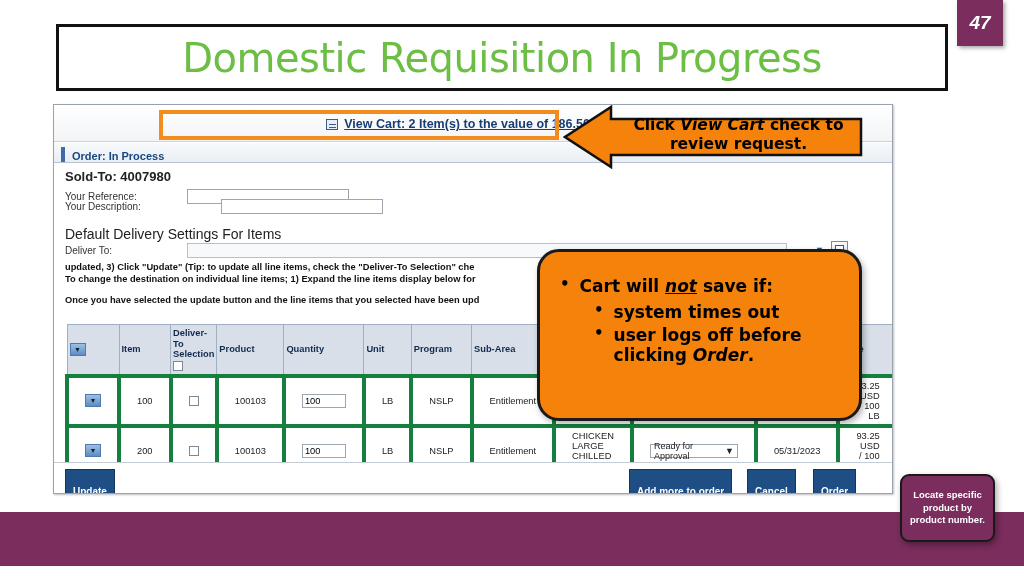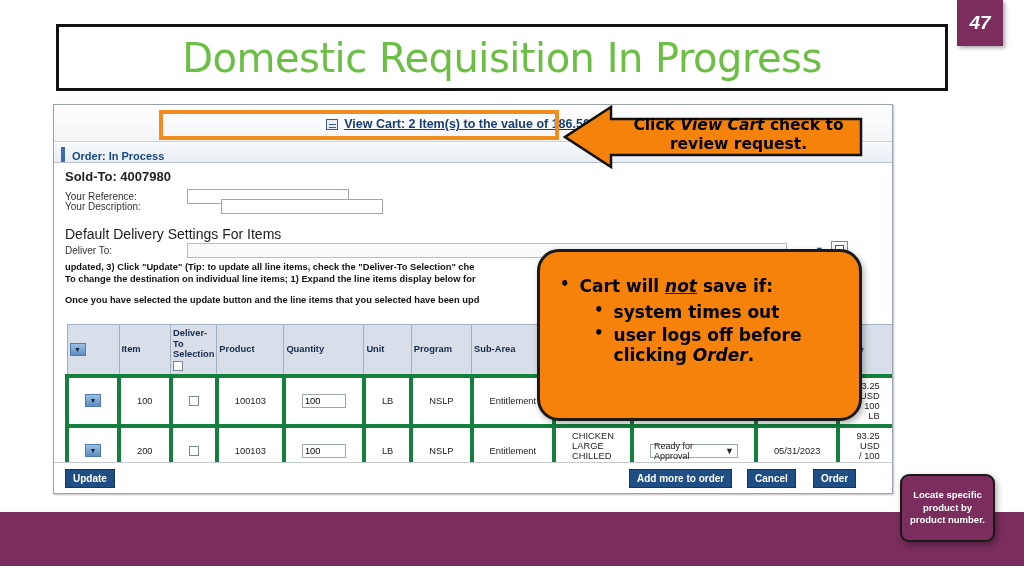--- a/index.html
+++ b/index.html
@@ -166,21 +166,21 @@
     color:#333; font-size:10px;
   }
 
   
   #btn-bar{
     position:absolute; left:0px; top:357px; width:100%; height:32px;
     border-top:1px solid #c4ccd4; background:#ffffff;
   }
   .btn{
     position:absolute; top:6px; background:#1F4E85; color:#fff;
-    font-size:10px; font-weight:bold; padding:3px 7px; border:1px solid #143761;
+    font-size:10px; font-weight:bold; padding:16px 7px; border:1px solid #143761;
     white-space:nowrap;
   }
   #btn-update{ left:11px; }
   #btn-add{ left:575px; }
   #btn-cancel{ left:693px; }
   #btn-order{ left:759px; }
 
   
   #arrow-callout{
     position:absolute; left:563px; top:105px; width:300px; height:64px; z-index:35;

